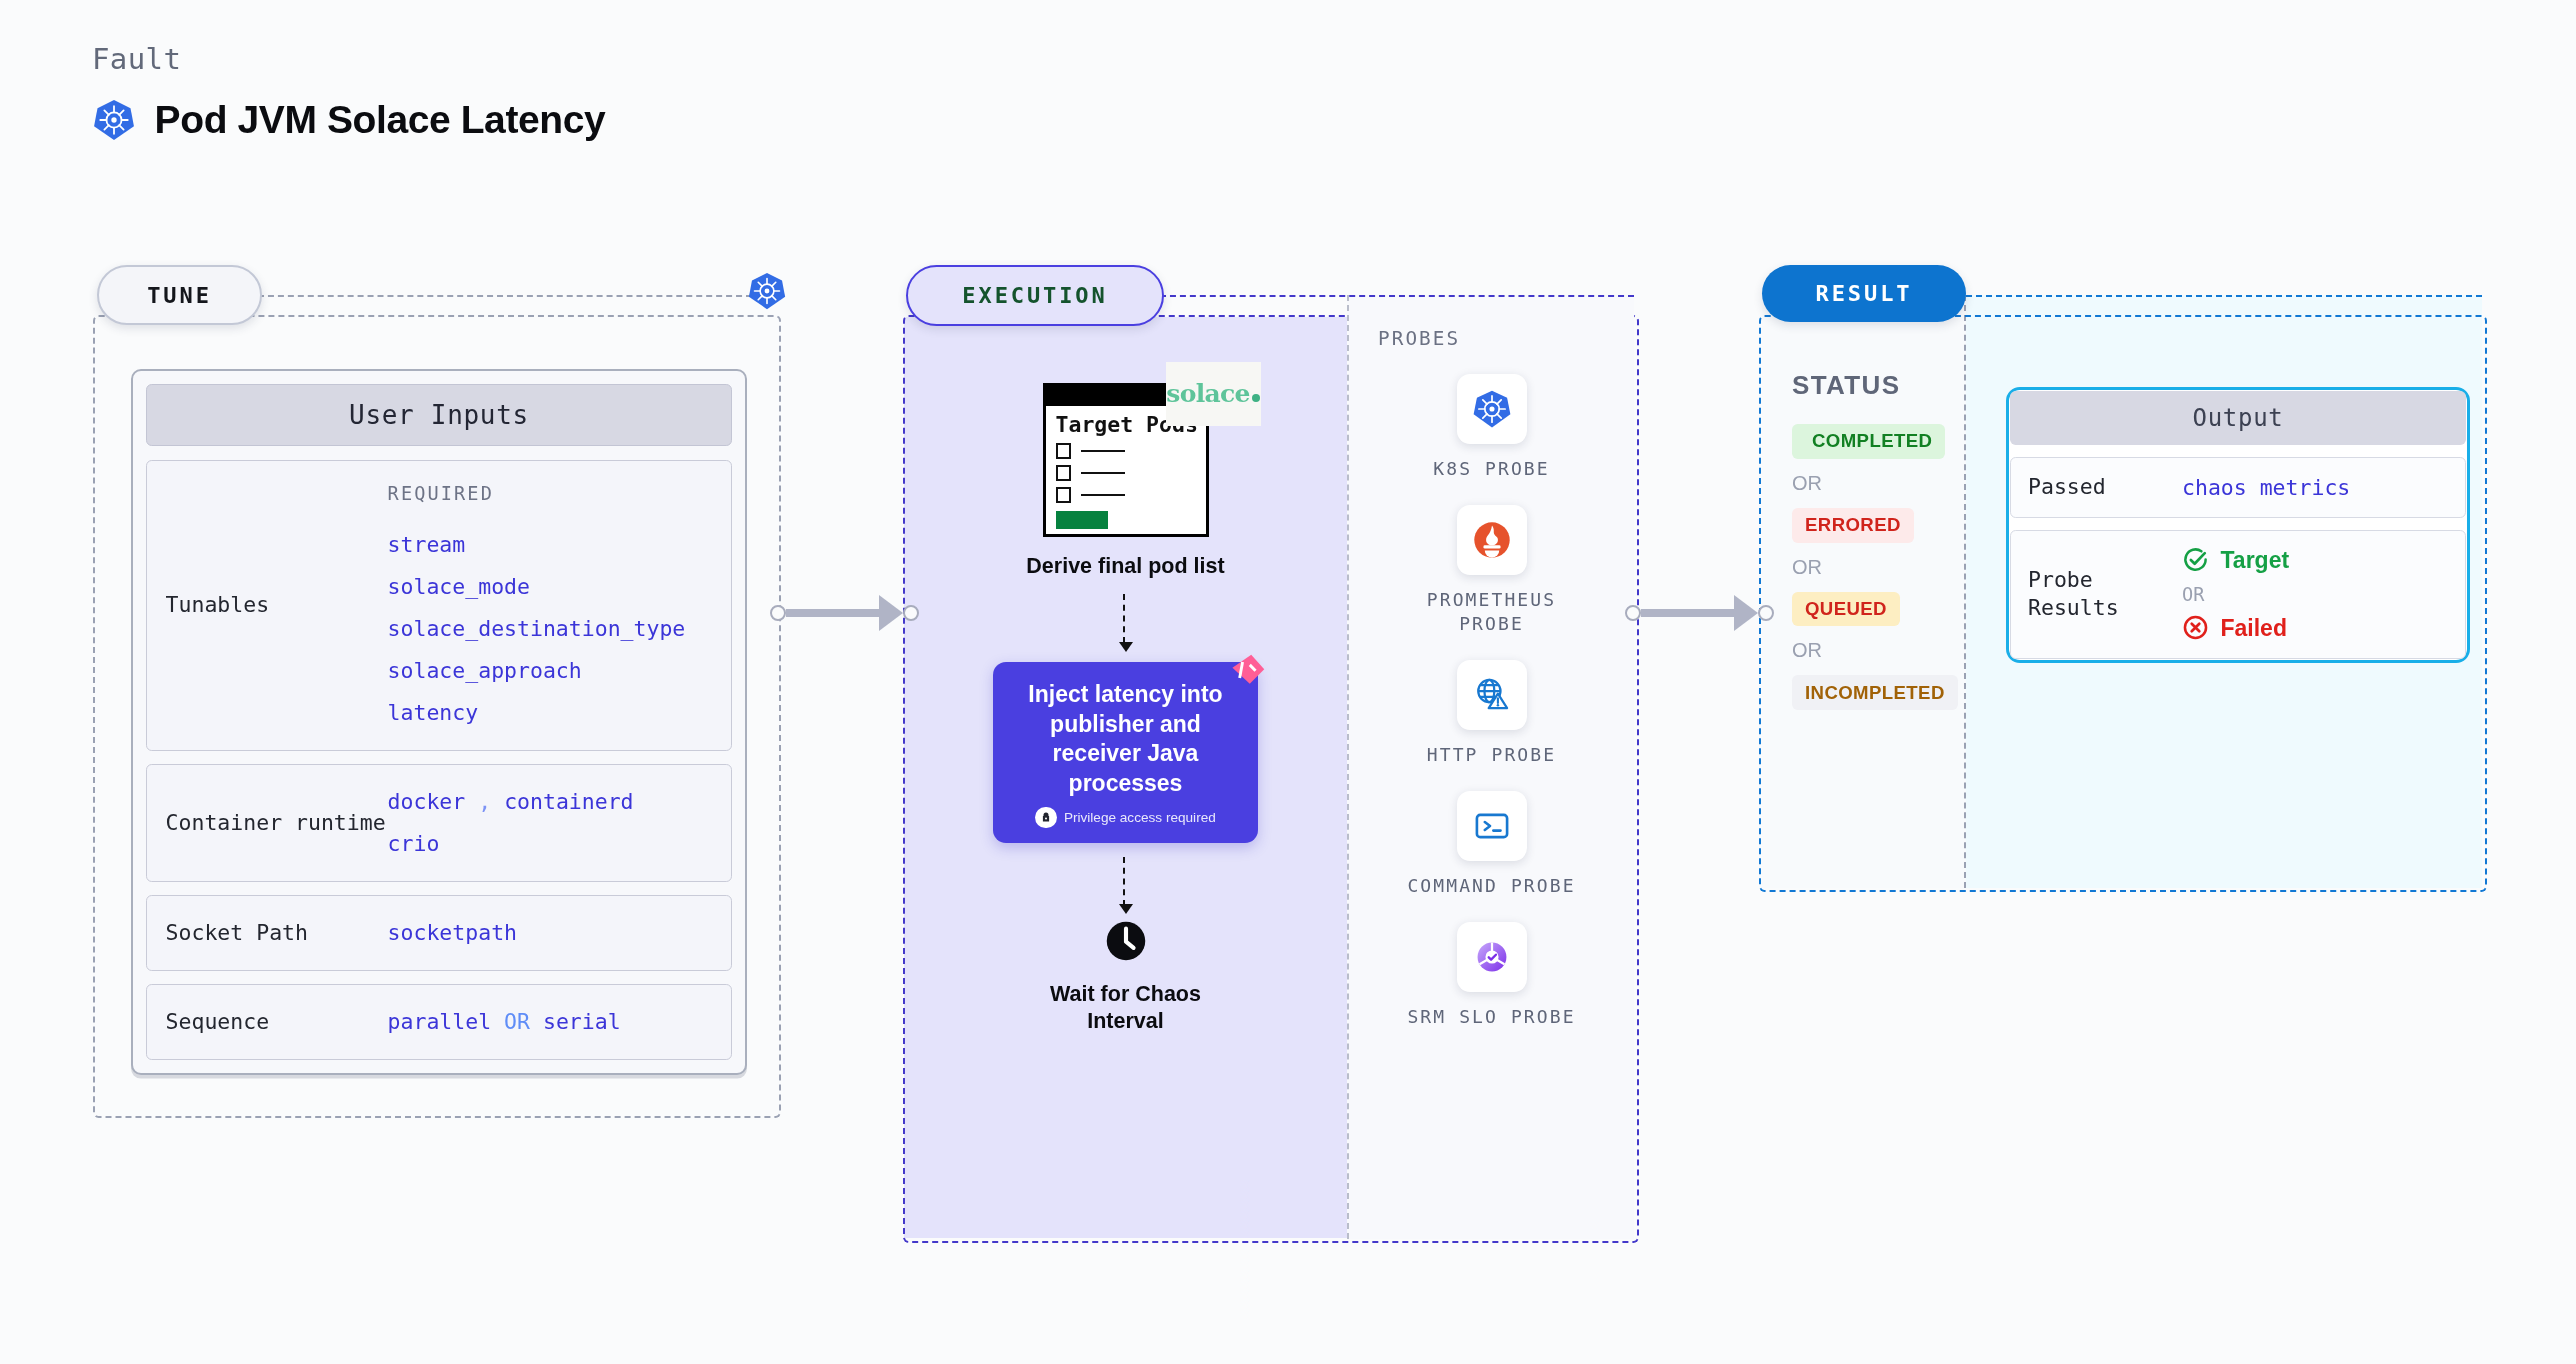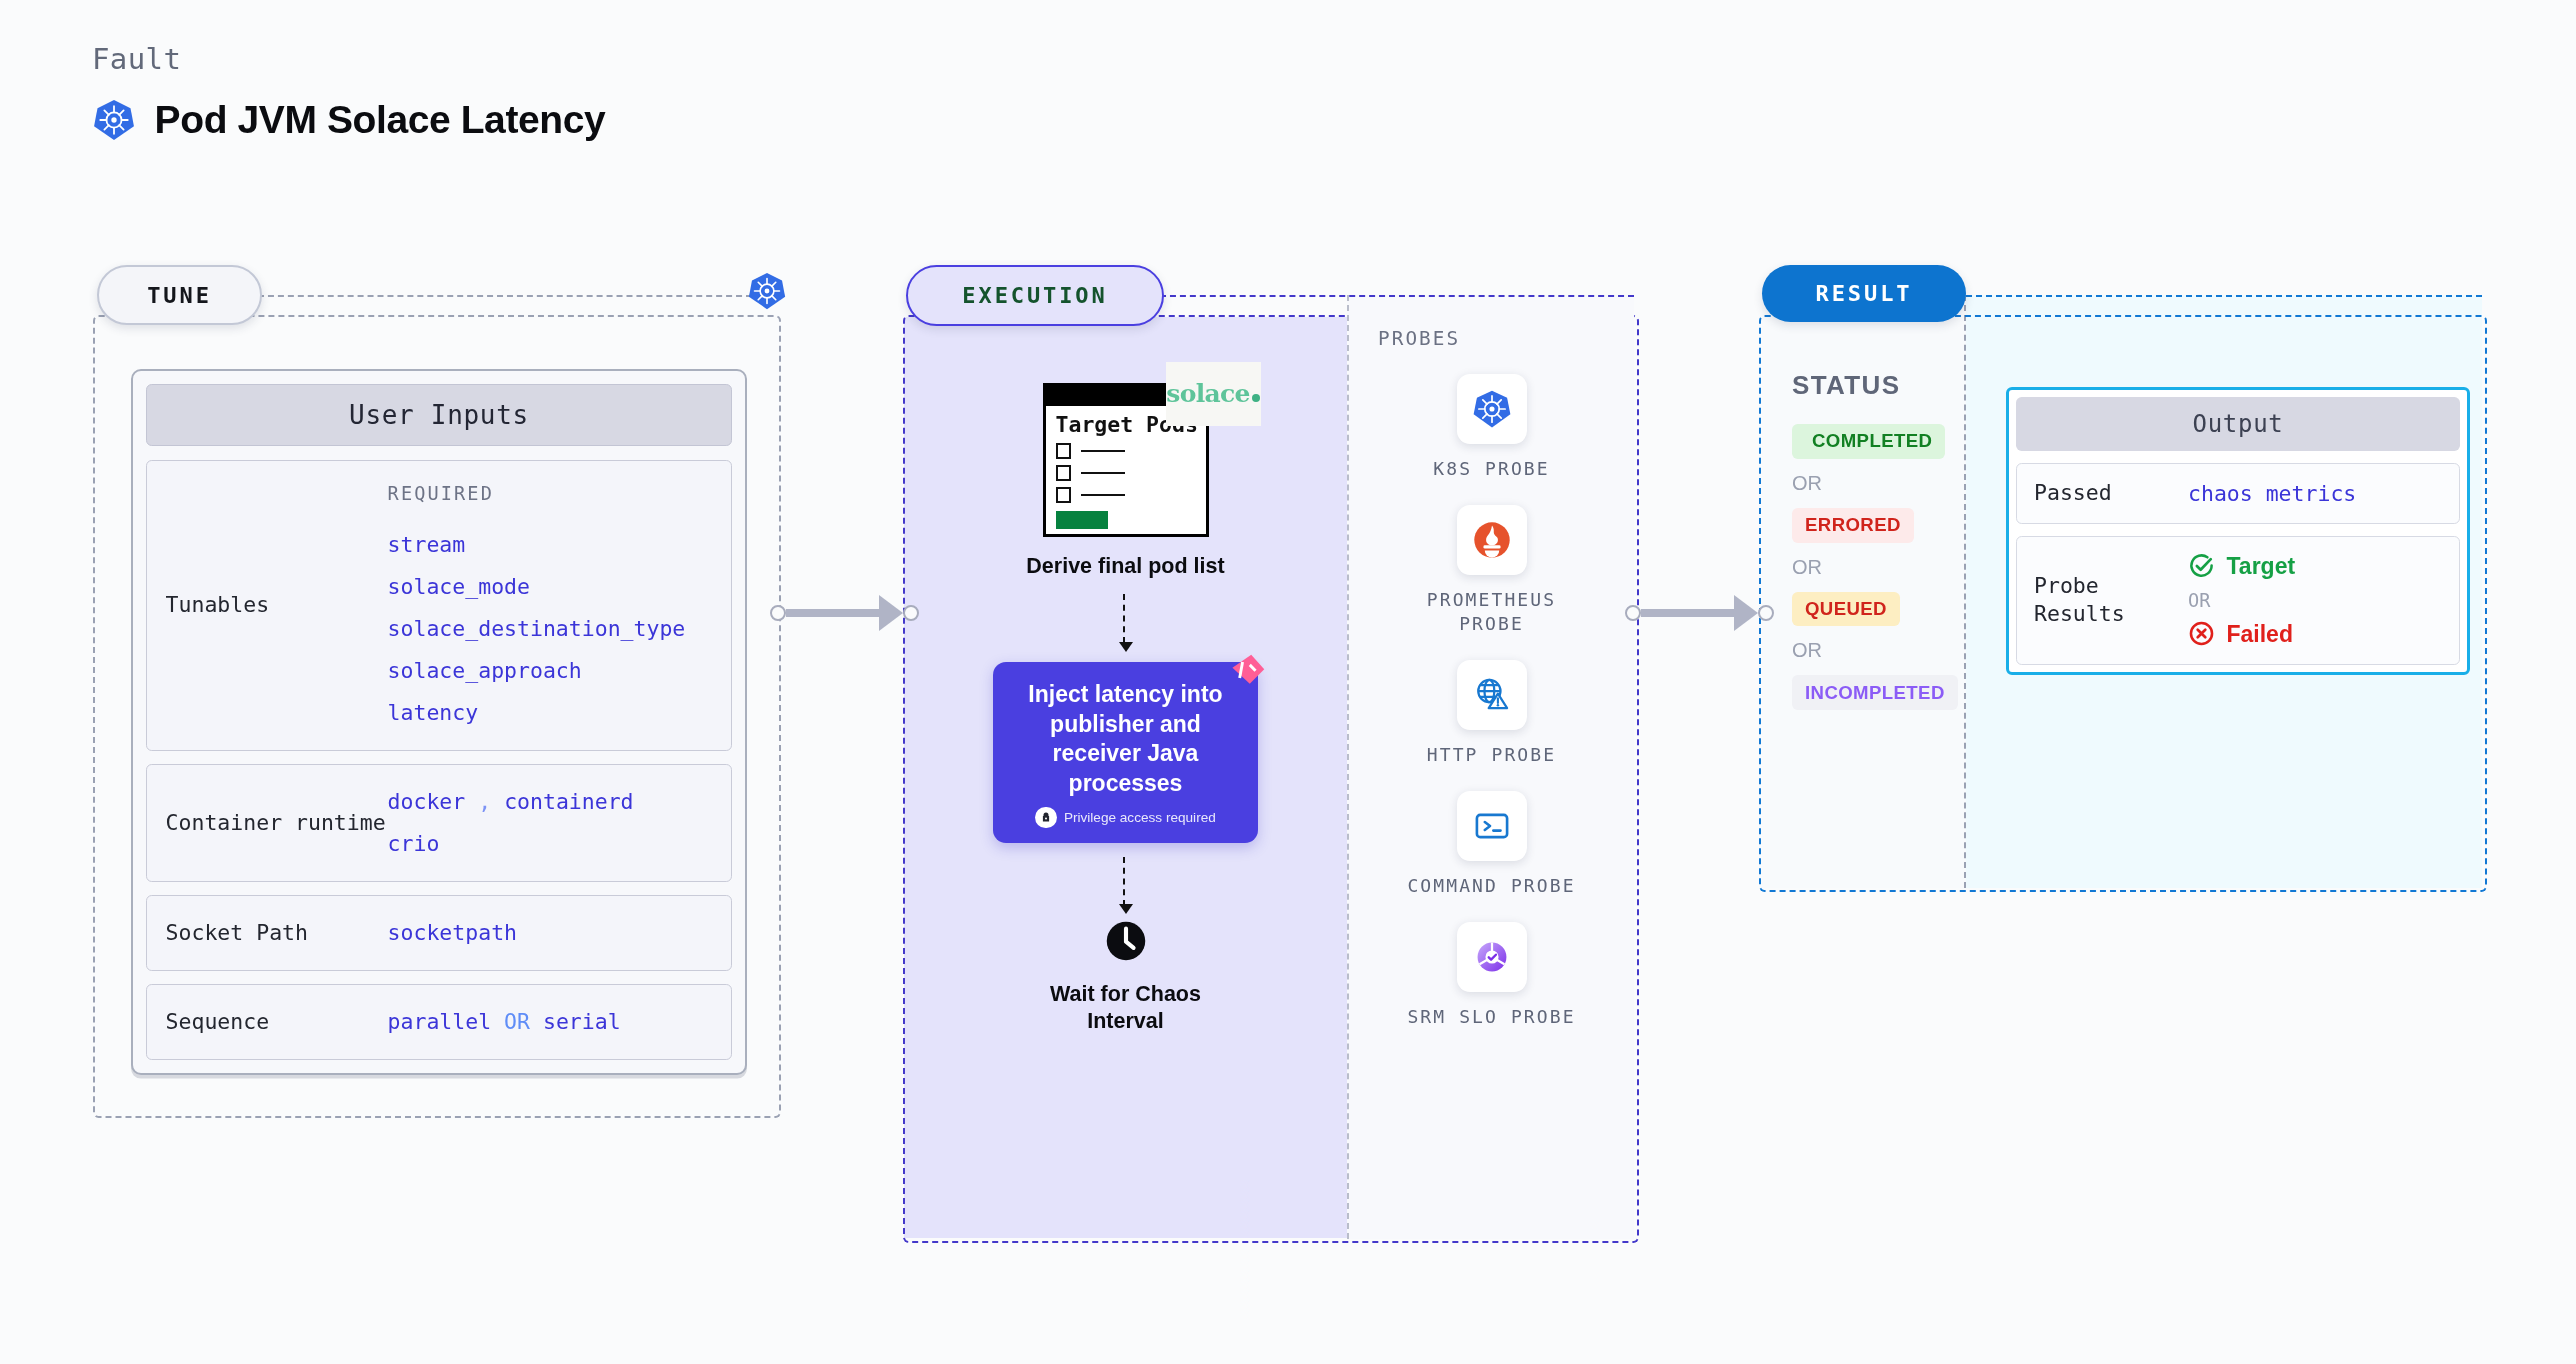--- a/index.html
+++ b/index.html
@@ -125,21 +125,21 @@
   #result-pill{left:1762px;top:265px;width:204px;height:57px;background:#0d74cf;color:#fff;font-size:22px;}
   #result-dash{position:absolute;left:1966px;top:295px;width:516px;height:0;border-top:2.9px dashed #1178d4;z-index:2;}
   #status-col{position:absolute;left:1762px;top:295px;width:204px;height:593px;background:#f8fafc;border-right:2.1px dashed #9aa1b3;box-sizing:border-box;}
   #status-title{font-family:"Liberation Sans",sans-serif;font-weight:bold;font-size:26px;color:#5f6678;letter-spacing:1.4px;margin:75px 0 0 30px;}
   .badge{display:inline-block;border-radius:5.7px;padding:6.4px 13px;font-weight:bold;font-size:18.6px;letter-spacing:0.4px;margin-left:30px;}
   .or-txt{font-size:20px;color:#9aa0b0;margin:13px 0 13px 30px;}
 
   #result-panel{position:absolute;left:1966px;top:295px;width:516px;height:593px;background:#effafe;}
   #output-card{
     position:absolute;left:2006px;top:387px;width:464px;
-    background:#fff;border:3.6px solid #19aee8;border-radius:6px;padding:7px;box-sizing:border-box;
+    background:#fff;border:3.6px solid #19aee8;border-radius:14px;padding:1px;box-sizing:border-box;
   }
   #output-header{
     background:#d7d8e3;border-radius:5.7px;height:54px;display:flex;align-items:center;justify-content:center;
     font-family:"DejaVu Sans Mono",monospace;font-size:24px;color:#3c4152;letter-spacing:0.7px;
   }
   .out-row{margin-top:11.5px;background:#fbfcfe;border:0.7px solid #d7dae4;border-radius:5.7px;display:flex;align-items:center;padding:15.8px 17px;box-sizing:border-box;}
   .out-label{font-family:"DejaVu Sans Mono",monospace;font-size:21.5px;color:#23262f;width:154px;flex:0 0 154px;line-height:1.3;}
   .out-val{font-family:"DejaVu Sans Mono",monospace;font-size:21.5px;color:#3b35d8;}
   .pr-line{display:flex;align-items:center;gap:11.5px;}
   .pr-pass{color:#15a045;font-size:23px;font-weight:bold;}
@@ -382,21 +382,21 @@
 <div id="result-panel"></div>
 <div id="status-col">
   <div id="status-title">STATUS</div>
   <div style="margin-top:23px;">
     <span class="badge" style="background:#dcf5dd;color:#128023;padding-left:20px;">COMPLETED</span>
     <div class="or-txt">OR</div>
     <span class="badge" style="background:#fdeaea;color:#d0241c;">ERRORED</span>
     <div class="or-txt">OR</div>
     <span class="badge" style="background:#fdeec2;color:#d0241c;">QUEUED</span>
     <div class="or-txt">OR</div>
-    <span class="badge" style="background:#f0f1f5;color:#8b5cf6;">INCOMPLETED</span>
+    <span class="badge" style="background:#f0f1f5;color:#a16207;">INCOMPLETED</span>
   </div>
 </div>
 <div id="result-dash"></div>
 <div class="sec" id="result-frame"></div>
 <div class="pill" id="result-pill">RESULT</div>
 
 <div id="output-card">
   <div id="output-header">Output</div>
   <div class="out-row">
     <div class="out-label">Passed</div>

